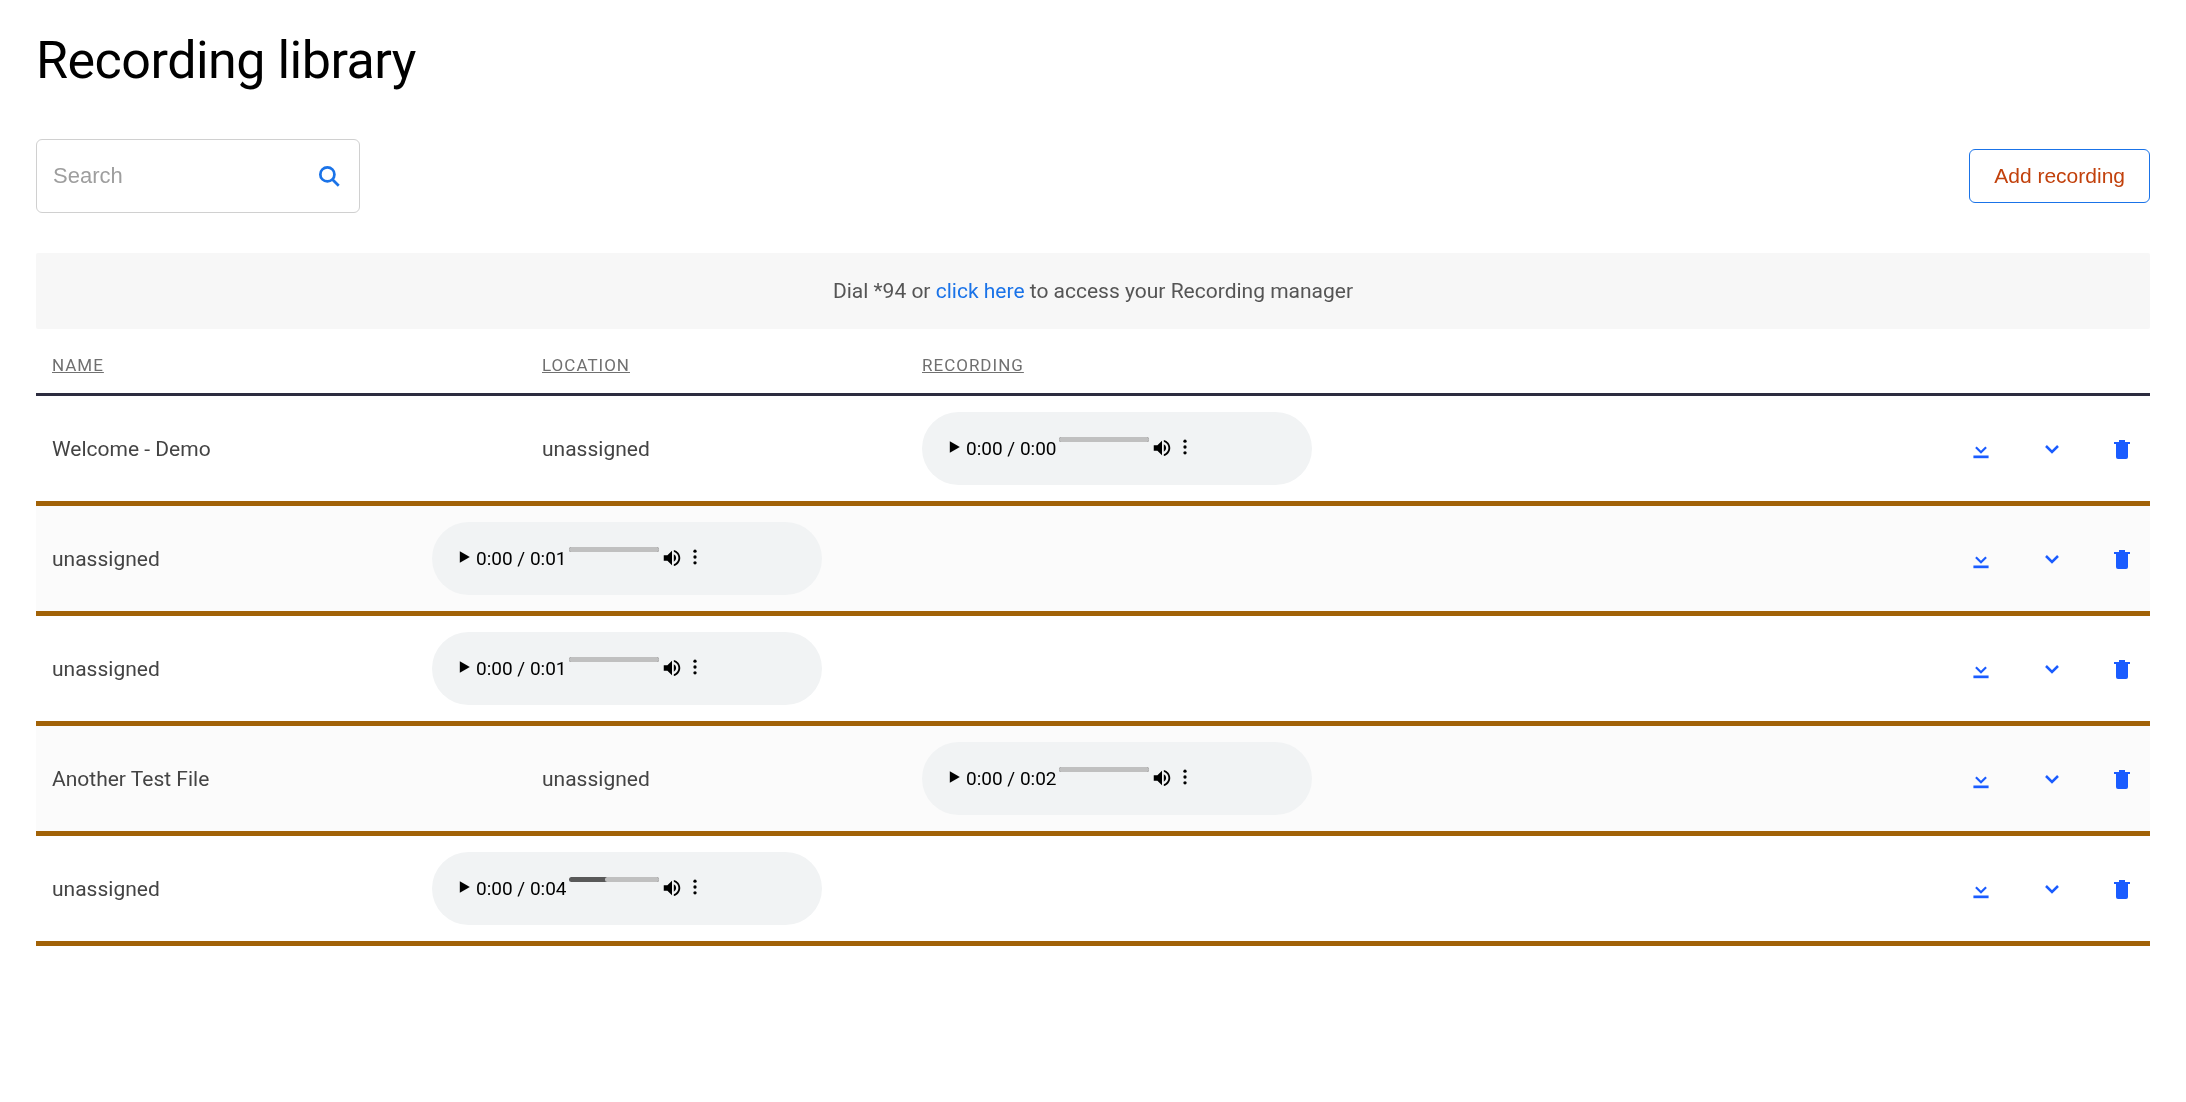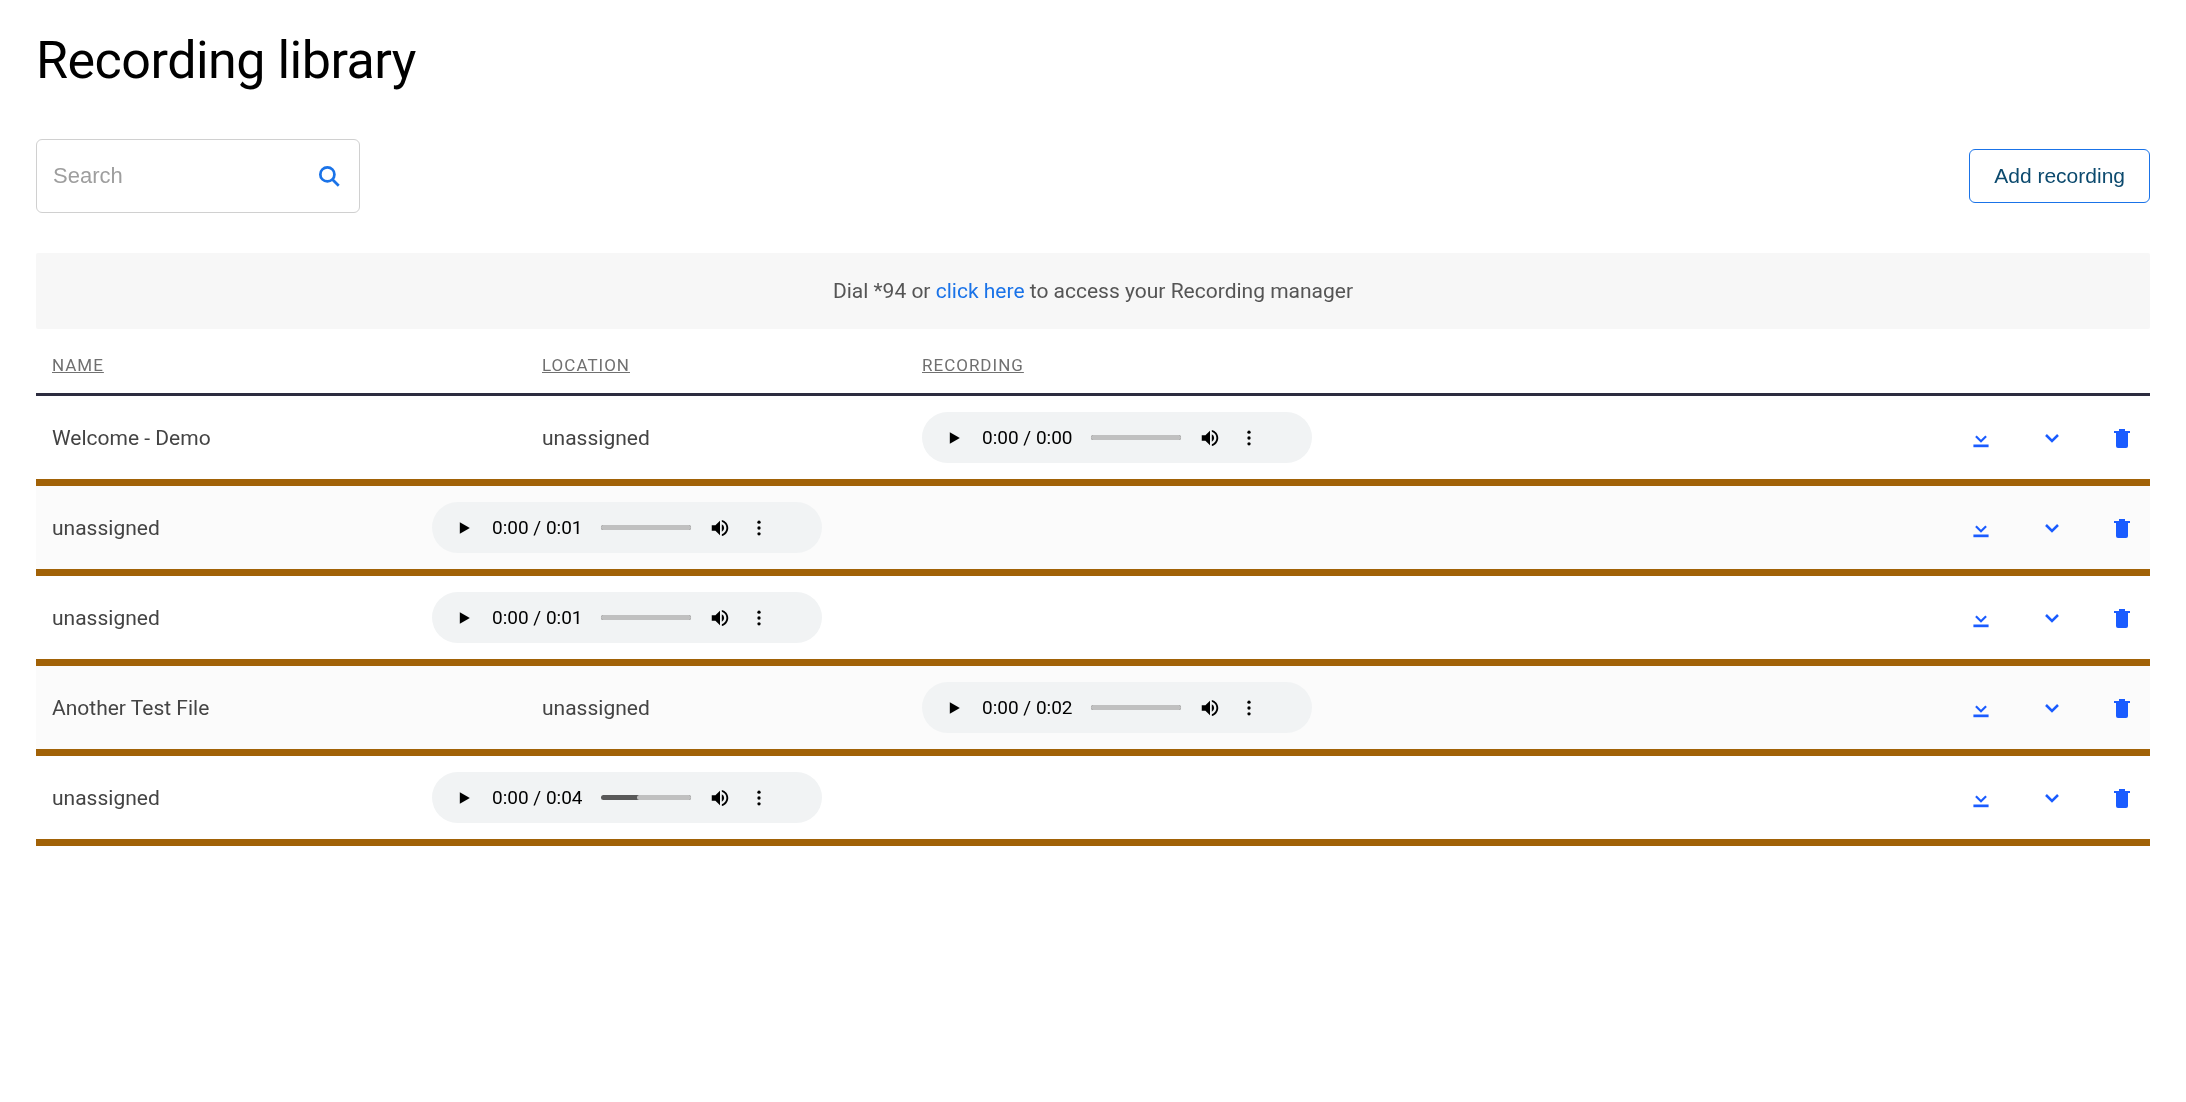--- a/index.html
+++ b/index.html
@@ -41,21 +41,21 @@
     position: absolute;
     right: 18px;
     top: 50%;
     transform: translateY(-50%);
     color: #1a73e8;
     pointer-events: none;
   }
   .add-btn {
     border: 1px solid #1a73e8;
     background: #fff;
-    color: #0c4a6e;
+    color: #c2410c;
     font-size: 21px;
     padding: 14px 24px;
     border-radius: 6px;
     cursor: pointer;
     margin-left: 37px;
   }
   .banner {
     background: #f7f7f7;
     padding: 26px 0;
     text-align: center;
@@ -76,32 +76,32 @@
     color: #707070;
     text-decoration: underline;
   }
   .col-name { flex: 0 0 490px; }
   .col-location { flex: 0 0 380px; }
   .col-recording { flex: 1; }
   .row {
     display: flex;
     align-items: center;
     padding: 16px;
-    border-bottom: 7px solid #a16207;
+    border-bottom: 5px solid #a16207;
     font-size: 21px;
     color: #444;
   }
   .row:nth-child(even) { background: #fbfbfb; }
   .audio-player {
     display: inline-flex;
-    align-items: center;
+    align-items: flex-start;
     background: #f1f3f4;
     border-radius: 40px;
-    padding: 14px 22px;
-    gap: 18px;
+    padding: 25px 22px;
+    gap: 2px;
     min-width: 390px;
   }
   .play-btn { cursor: pointer; color: #000; display:flex; }
   .time { font-size: 19px; color: #000; white-space: nowrap; }
   .track {
     width: 90px; height: 5px; background: #595959; border-radius: 3px; position: relative;
   }
   .track .remain {
     position:absolute; right:0; top:0; height:100%; background:#c0c0c0; border-radius:3px;
   }

